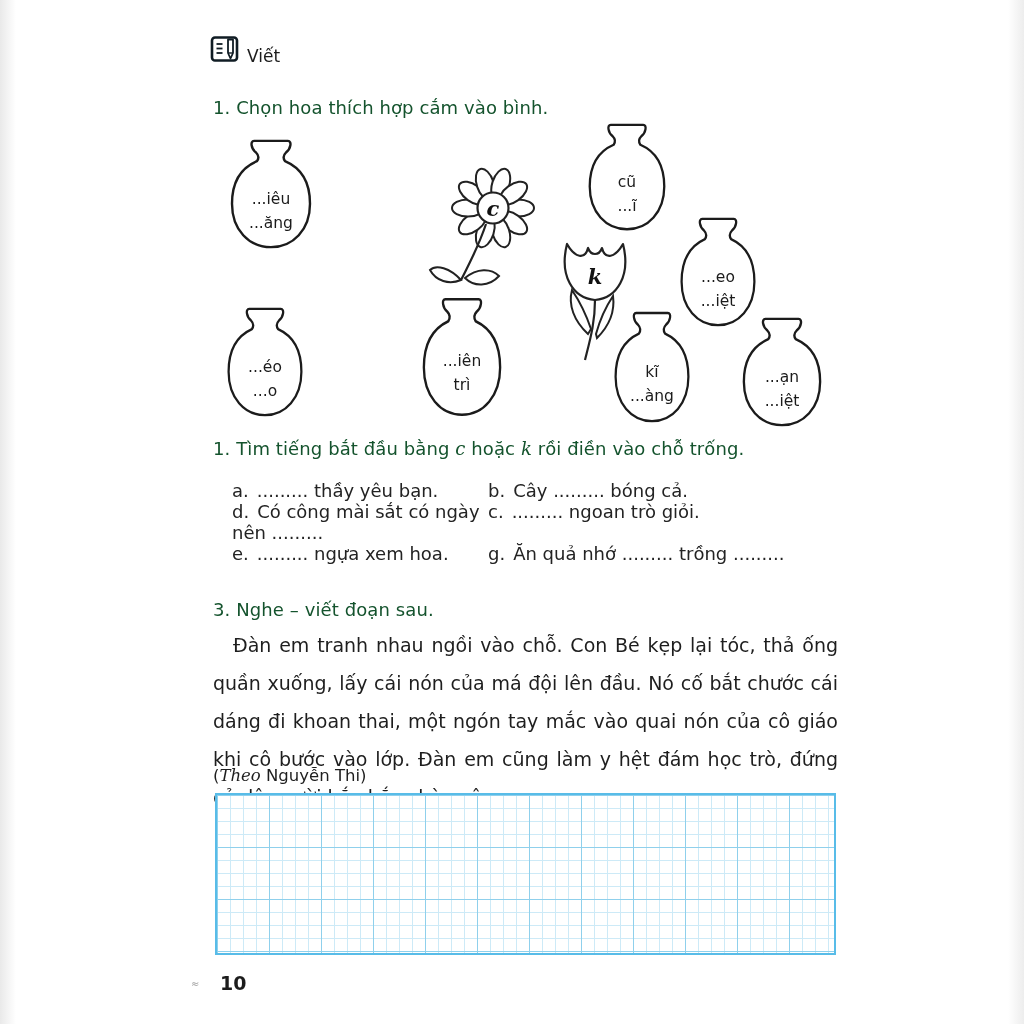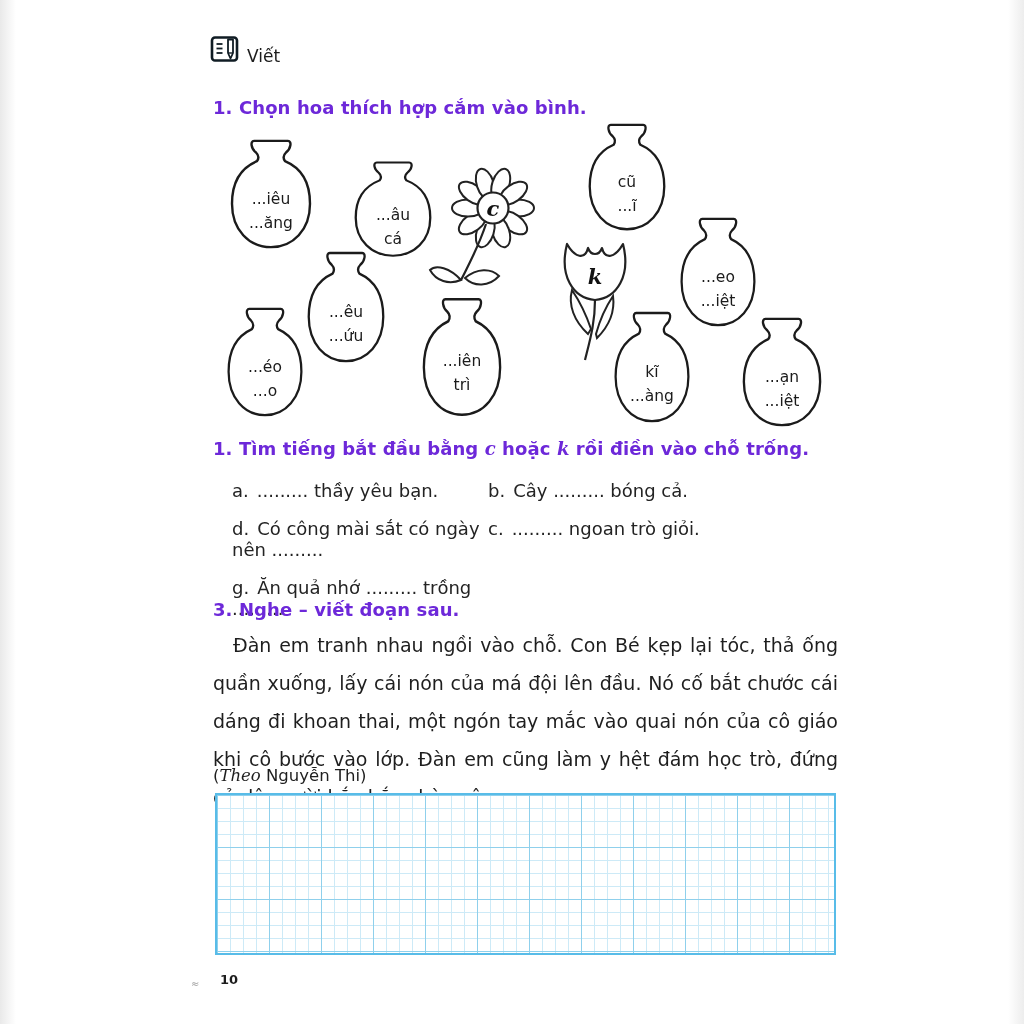--- a/index.html
+++ b/index.html
@@ -5,56 +5,56 @@
   html,body{margin:0;padding:0;background:#ffffff;}
   .page{position:relative;width:1024px;height:1024px;background:#fff;overflow:hidden;
         font-family:"DejaVu Sans","Liberation Sans",sans-serif;color:#222;}
   .edge{position:absolute;top:0;height:100%;width:16px;pointer-events:none;}
   .edge.left{left:0;background:linear-gradient(to right,#e9e9e9,rgba(255,255,255,0));}
   .edge.right{right:0;background:linear-gradient(to left,#ededed,rgba(255,255,255,0));}
 
   .viet-header{position:absolute;left:210px;top:34px;display:flex;align-items:flex-end;gap:1px;text-align:center;}
   .viet-header .lbl{font-size:17px;color:#1d1d1d;margin-bottom:1px;}
 
-  h2.ex-title{position:absolute;margin:0;font-size:18px;font-weight:bold;color:#6d28d9;letter-spacing:.1px;}
+  h2.ex-title{position:absolute;margin:0;font-size:18px;font-weight:normal;color:#14532d;letter-spacing:.1px;}
   h2.ex-title i{font-family:"DejaVu Serif","Liberation Serif",serif;}
   .t1{left:213px;top:97px;}
   .t2{left:213px;top:438px;width:640px;}
   .t3{left:213px;top:599px;}
 
   .figure{position:absolute;left:0;top:0;width:1024px;height:440px;}
   .vase{position:absolute;}
   .vase svg{position:absolute;inset:0;width:100%;height:100%;}
   .vase-label{position:absolute;left:0;right:0;top:43%;text-align:center;
               font-size:15.5px;line-height:1.55;color:#1b1b1b;}
   .vase-label span{display:block;}
 
   .flower{position:absolute;}
   .flower text{font-family:"DejaVu Serif","Liberation Serif",serif;font-style:italic;font-weight:bold;}
 
   .ex2-grid{position:absolute;left:232px;top:480px;width:606px;display:grid;
-            grid-template-columns:256px 1fr;row-gap:17px;font-size:18px;color:#232323;}
+            grid-template-columns:256px 1fr;row-gap:0;font-size:18px;color:#232323;}
   .ex2-item .il{margin-right:8px;}
 
   .passage{position:absolute;left:213px;top:626px;width:625px;margin:0;
            font-size:19px;line-height:38px;text-align:justify;text-indent:20px;color:#1e1e1e;}
   .attribution{position:absolute;left:213px;top:766px;width:625px;text-align:left;
                font-size:16.5px;color:#1e1e1e;}
   .attribution i{font-family:"DejaVu Serif","Liberation Serif",serif;}
 
   .write-grid{position:absolute;left:215px;top:793px;width:621px;height:162px;
     border:2px solid #58bce8;box-sizing:border-box;background-color:#fff;
     background-image:
       repeating-linear-gradient(to right,#8fd0ec 0 1px,transparent 1px 52px),
       repeating-linear-gradient(to bottom,#8fd0ec 0 1px,transparent 1px 52px),
       repeating-linear-gradient(to right,#cdeaf7 0 1px,transparent 1px 13px),
       repeating-linear-gradient(to bottom,#cdeaf7 0 1px,transparent 1px 13px);}
 
   .footer-mark{position:absolute;left:191px;top:978px;font-size:10px;color:#9a9a9a;}
-  .page-number{position:absolute;left:220px;top:972px;font-size:13px;font-weight:bold;color:#1c1c1c;}
+  .page-number{position:absolute;left:220px;top:972px;font-size:19px;font-weight:bold;color:#1c1c1c;}
 </style>
 </head>
 <body>
 
 <div class="page">
   <div class="edge left"></div>
   <div class="edge right"></div>
 
   <div class="viet-header">
     <svg width="36" height="33" viewBox="0 0 36 33">
@@ -75,50 +75,32 @@
     <div class="vase" style="left:226px;top:138px;width:90px;height:114px">
       <svg viewBox="0 0 90 118" preserveAspectRatio="none">
           <path d="M30,15 C25,11 24,3 28,3 L62,3 C66,3 65,11 60,15 C57,18 57,21 59,24 C75,31 84,46 84,68 C84,95 67,113 45,113 C23,113 6,95 6,68 C6,46 15,31 31,24 C33,21 33,18 30,15 Z" fill="#fff" stroke="#1b1b1b" stroke-width="2.4" stroke-linejoin="round"></path>
         </svg>
       <div class="vase-label">
           <span>...iêu</span>
           <span>...ăng</span>
         </div>
     </div>
 
-    <div class="vase" style="left:350px;top:160px;width:86px;height:100px">
-      <svg viewBox="0 0 90 118" preserveAspectRatio="none">
-          <path d="M30,15 C25,11 24,3 28,3 L62,3 C66,3 65,11 60,15 C57,18 57,21 59,24 C75,31 84,46 84,68 C84,95 67,113 45,113 C23,113 6,95 6,68 C6,46 15,31 31,24 C33,21 33,18 30,15 Z" fill="#fff" stroke="#1b1b1b" stroke-width="2.4" stroke-linejoin="round"></path>
-        </svg>
-      <div class="vase-label">
-          <span>...âu</span>
-          <span>cá</span>
-        </div>
-    </div>
 
     <div class="vase" style="left:584px;top:122px;width:86px;height:112px">
       <svg viewBox="0 0 90 118" preserveAspectRatio="none">
           <path d="M30,15 C25,11 24,3 28,3 L62,3 C66,3 65,11 60,15 C57,18 57,21 59,24 C75,31 84,46 84,68 C84,95 67,113 45,113 C23,113 6,95 6,68 C6,46 15,31 31,24 C33,21 33,18 30,15 Z" fill="#fff" stroke="#1b1b1b" stroke-width="2.4" stroke-linejoin="round"></path>
         </svg>
       <div class="vase-label">
           <span>cũ</span>
           <span>...ĩ</span>
         </div>
     </div>
 
 
-    <div class="vase" style="left:303px;top:250px;width:86px;height:116px">
-      <svg viewBox="0 0 90 118" preserveAspectRatio="none">
-          <path d="M30,15 C25,11 24,3 28,3 L62,3 C66,3 65,11 60,15 C57,18 57,21 59,24 C75,31 84,46 84,68 C84,95 67,113 45,113 C23,113 6,95 6,68 C6,46 15,31 31,24 C33,21 33,18 30,15 Z" fill="#fff" stroke="#1b1b1b" stroke-width="2.4" stroke-linejoin="round"></path>
-        </svg>
-      <div class="vase-label">
-          <span>...êu</span>
-          <span>...ứu</span>
-        </div>
-    </div>
 
     <div class="vase" style="left:676px;top:216px;width:84px;height:114px">
       <svg viewBox="0 0 90 118" preserveAspectRatio="none">
           <path d="M30,15 C25,11 24,3 28,3 L62,3 C66,3 65,11 60,15 C57,18 57,21 59,24 C75,31 84,46 84,68 C84,95 67,113 45,113 C23,113 6,95 6,68 C6,46 15,31 31,24 C33,21 33,18 30,15 Z" fill="#fff" stroke="#1b1b1b" stroke-width="2.4" stroke-linejoin="round"></path>
         </svg>
       <div class="vase-label">
           <span>...eo</span>
           <span>...iệt</span>
         </div>
     </div>
@@ -192,20 +174,21 @@
     </svg>
   </div>
 
   <h2 class="ex-title t2"><span>1. Tìm tiếng bắt đầu bằng </span><i>c</i><span> hoặc </span><i>k</i><span> rồi điền vào chỗ trống.</span></h2>
 
   <div class="ex2-grid">
     <div class="ex2-item"><span class="il">a.</span><span>......... thầy yêu bạn.</span></div>
     <div class="ex2-item"><span class="il">b.</span><span>Cây ......... bóng cả.</span></div>
     <div class="ex2-item"><span class="il">d.</span><span>Có công mài sắt có ngày nên .........</span></div>
     <div class="ex2-item"><span class="il">c.</span><span>......... ngoan trò giỏi.</span></div>
+    <div class="ex2-item"><span class="il">e.</span><span>......... ngựa xem hoa.</span></div>
     <div class="ex2-item"><span class="il">g.</span><span>Ăn quả nhớ ......... trồng .........</span></div>
   </div>
 
   <h2 class="ex-title t3">3. Nghe – viết đoạn sau.</h2>
   <p class="passage">Đàn em tranh nhau ngồi vào chỗ. Con Bé kẹp lại tóc, thả ống quần xuống, lấy cái nón của má đội lên đầu. Nó cố bắt chước cái dáng đi khoan thai, một ngón tay mắc vào quai nón của cô giáo khi cô bước vào lớp. Đàn em cũng làm y hệt đám học trò, đứng cả dậy cười hắc hắc chào cô.</p>
   <div class="attribution"><span>(</span><i>Theo</i><span> Nguyễn Thi)</span></div>
 
   <div class="write-grid"></div>
 
   <span class="footer-mark">≈</span>

